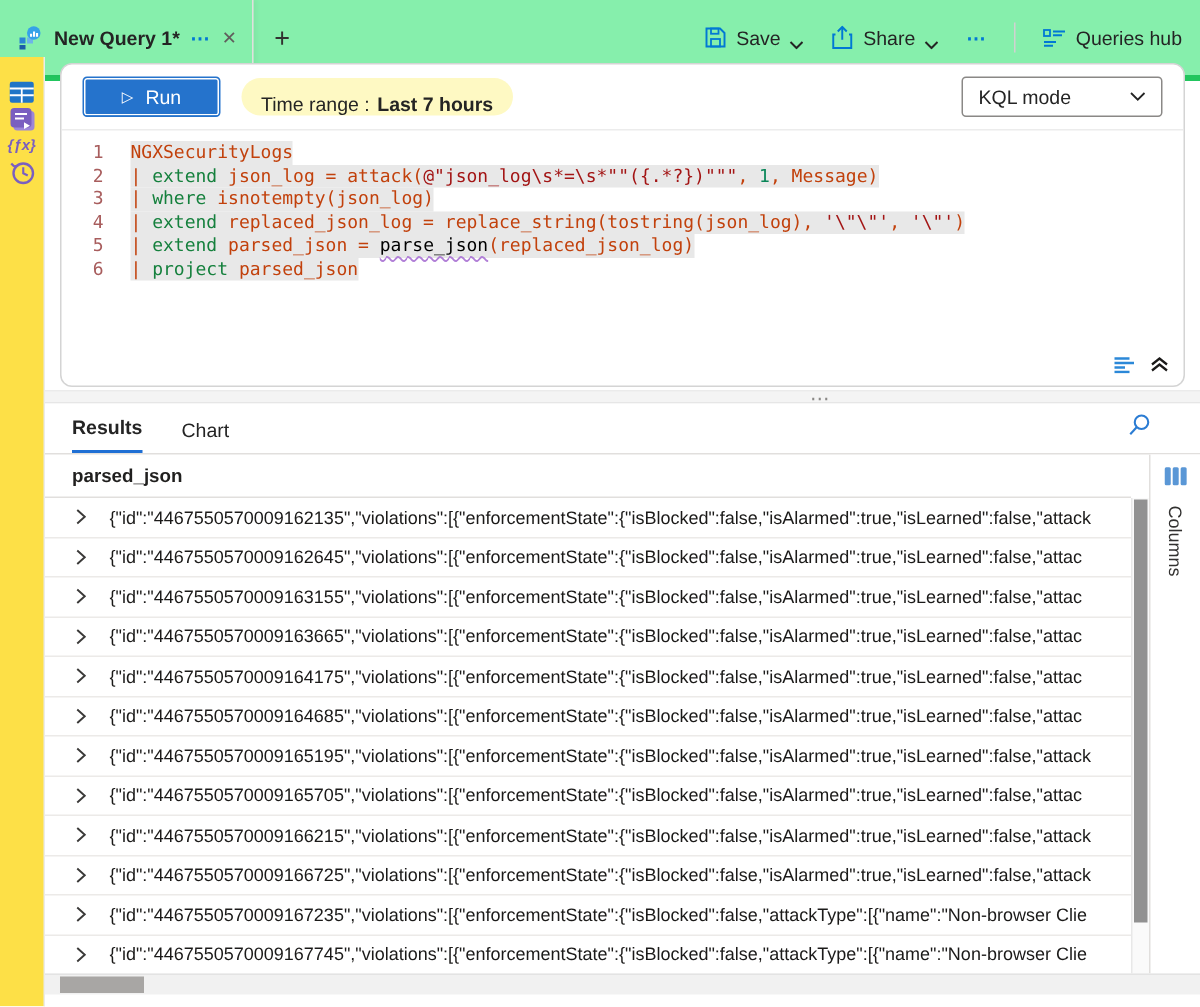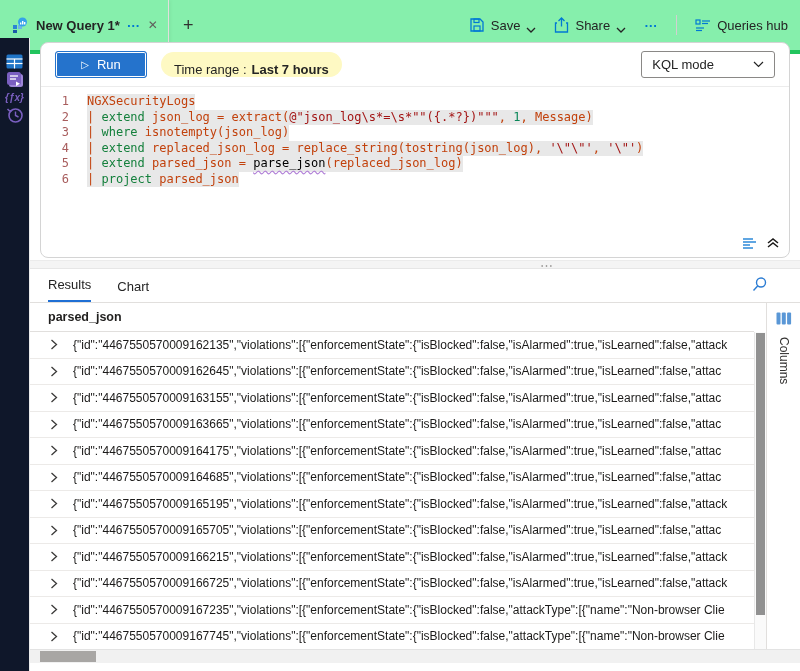--- a/index.html
+++ b/index.html
@@ -16,21 +16,21 @@
   .new-tab { display:flex; align-items:center; padding:0 14px; font-size:18px; color:#323130; font-weight:300; cursor:pointer; }
   .topbar .spacer { flex:1; }
   .top-actions { display:flex; align-items:center; gap:18px; padding-right:12px; font-size:13px; }
   .action-btn { display:flex; align-items:flex-end; gap:6px; cursor:pointer; white-space:nowrap; }
   .action-more { color:#0078d4; font-weight:bold; letter-spacing:1px; cursor:pointer; }
   .vdivider { width:1px; height:20px; background:#d1d1d1; }
   .icon-blue svg { display:block; }
 
   
   .body-row { position:absolute; top:38px; left:0; right:0; bottom:0; display:flex; }
-  .sidebar { width:30px; border-right:1px solid #ebebeb; display:flex; flex-direction:column; align-items:center; padding-top:14px; background:#0f172a; }
+  .sidebar { width:30px; border-right:1px solid #ebebeb; display:flex; flex-direction:column; align-items:center; padding-top:14px; background:#fde047; }
   .side-icon { width:18px; height:18px; display:flex; align-items:center; justify-content:center; cursor:pointer; }
   .fx-icon { color:#7a5fc0; font-size:10px; font-style:italic; font-weight:bold; white-space:nowrap; }
   .main { flex:1; display:flex; flex-direction:column; min-width:0; }
 
   
   .query-card { margin:4px 10px 0 10px; height:216px; border:1px solid #d4d4d4; border-radius:8px; display:flex; flex-direction:column; background:#fff; overflow:hidden; }
   .toolbar { height:44px; display:flex; align-items:center; gap:14px; padding:0 14px; border-bottom:1px solid #ececec; }
   .run-btn { display:flex; align-items:center; justify-content:center; gap:8px; width:92px; height:27px; background:#2573cc; border:1px solid #2573cc; box-shadow:inset 0 0 0 1px #fff; border-radius:3px; color:#fff; font-size:13px; cursor:pointer; }
   .run-glyph { font-size:10px; }
   .pill { display:flex; align-items:flex-end; gap:5px; background:#fef9c3; border-radius:13px; height:25px; padding:0 13px; font-size:13px; color:#242424; cursor:pointer; white-space:nowrap; }
@@ -51,21 +51,21 @@
   .footer-icon { cursor:pointer; display:flex; align-items:center; }
 
   
   .splitter { height:9px; margin-top:2px; background:#f4f4f4; border-top:1px solid #ebebeb; border-bottom:1px solid #e6e6e6; position:relative; cursor:row-resize; }
   .splitter-dots { position:absolute; left:510px; top:-3px; color:#8a8886; font-size:13px; letter-spacing:2px; }
 
   
   .results { flex:1; position:relative; min-height:0; display:flex; flex-direction:column; background:#fff; }
   .results-tabs { height:34px; display:flex; align-items:flex-end; gap:26px; padding:0 18px; border-bottom:1px solid #e1dfdd; position:relative; }
   .rtab { font-size:13px; padding-bottom:8px; cursor:pointer; color:#242424; }
-  .rtab.active { font-weight:normal; border-bottom:2px solid #1f6fd4; }
+  .rtab.active { font-weight:bold; border-bottom:2px solid #1f6fd4; }
   .results-search { position:absolute; right:32px; bottom:6px; cursor:pointer; }
   .col-header { height:29px; display:flex; align-items:center; padding-left:18px; font-weight:bold; font-size:12.5px; border-bottom:1px solid #e1dfdd; margin-right:46px; color:#201f1e; }
   .rows-wrap { flex:1; margin-right:46px; overflow:hidden; }
   .result-row { height:26.5px; display:flex; align-items:center; border-bottom:1px solid #eceae8; cursor:pointer; }
   .row-chev { flex:none; width:10px; margin:0 13px 0 20px; display:flex; align-items:center; }
   .row-text { font-size:12px; color:#1b1a19; white-space:nowrap; overflow:hidden; flex:1; }
   .v-scroll { position:absolute; top:63px; bottom:22px; right:34px; width:12px; background:#fafafa; border-left:1px solid #e8e8e8; }
   .v-thumb { position:absolute; top:1px; left:1px; right:1px; height:89%; background:#919191; cursor:pointer; }
   .columns-panel { position:absolute; top:34px; bottom:22px; right:0; width:34px; border-left:1px solid #e1dfdd; background:#fff; display:flex; flex-direction:column; align-items:center; padding-top:8px; gap:8px; }
   .columns-label { writing-mode:vertical-rl; font-size:12px; color:#323130; cursor:pointer; }
@@ -186,21 +186,21 @@
             <span>KQL mode</span>
             <svg width="11" height="7" viewBox="0 0 11 7">
                 <polyline points="1,1 5.5,5.5 10,1" fill="none" stroke="#242424" stroke-width="1.2"></polyline>
               </svg>
           </div>
         </div>
 
         <div class="editor">
           <div id="code-lines">
               <div class="code-line"><span class="gutter">1</span><span class="code-text"><span class="plain">NGXSecurityLogs</span></span></div>
-              <div class="code-line"><span class="gutter">2</span><span class="code-text"><span class="plain">| </span><span class="kw">extend</span><span class="plain"> json_log = extract(</span><span class="str">@"json_log\s*=\s*""({.*?})"""</span><span class="plain">, </span><span class="num">1</span><span class="plain">, Message)</span></span></div>
+              <div class="code-line"><span class="gutter">2</span><span class="code-text"><span class="plain">| </span><span class="kw">extend</span><span class="plain"> json_log = attack(</span><span class="str">@"json_log\s*=\s*""({.*?})"""</span><span class="plain">, </span><span class="num">1</span><span class="plain">, Message)</span></span></div>
               <div class="code-line"><span class="gutter">3</span><span class="code-text"><span class="plain">| </span><span class="kw">where</span><span class="plain"> isnotempty(json_log)</span></span></div>
               <div class="code-line"><span class="gutter">4</span><span class="code-text"><span class="plain">| </span><span class="kw">extend</span><span class="plain"> replaced_json_log = replace_string(tostring(json_log), </span><span class="str">'\"\"'</span><span class="plain">, </span><span class="str">'\"'</span><span class="plain">)</span></span></div>
               <div class="code-line"><span class="gutter">5</span><span class="code-text"><span class="plain">| </span><span class="kw">extend</span><span class="plain"> parsed_json = </span><span class="squig">parse_json</span><span class="plain">(replaced_json_log)</span></span></div>
               <div class="code-line"><span class="gutter">6</span><span class="code-text"><span class="plain">| </span><span class="kw">project</span><span class="plain"> parsed_json</span></span></div>
             </div>
         </div>
 
         <div class="card-footer">
           <span class="footer-icon">
             <svg width="15" height="12" viewBox="0 0 15 12">

